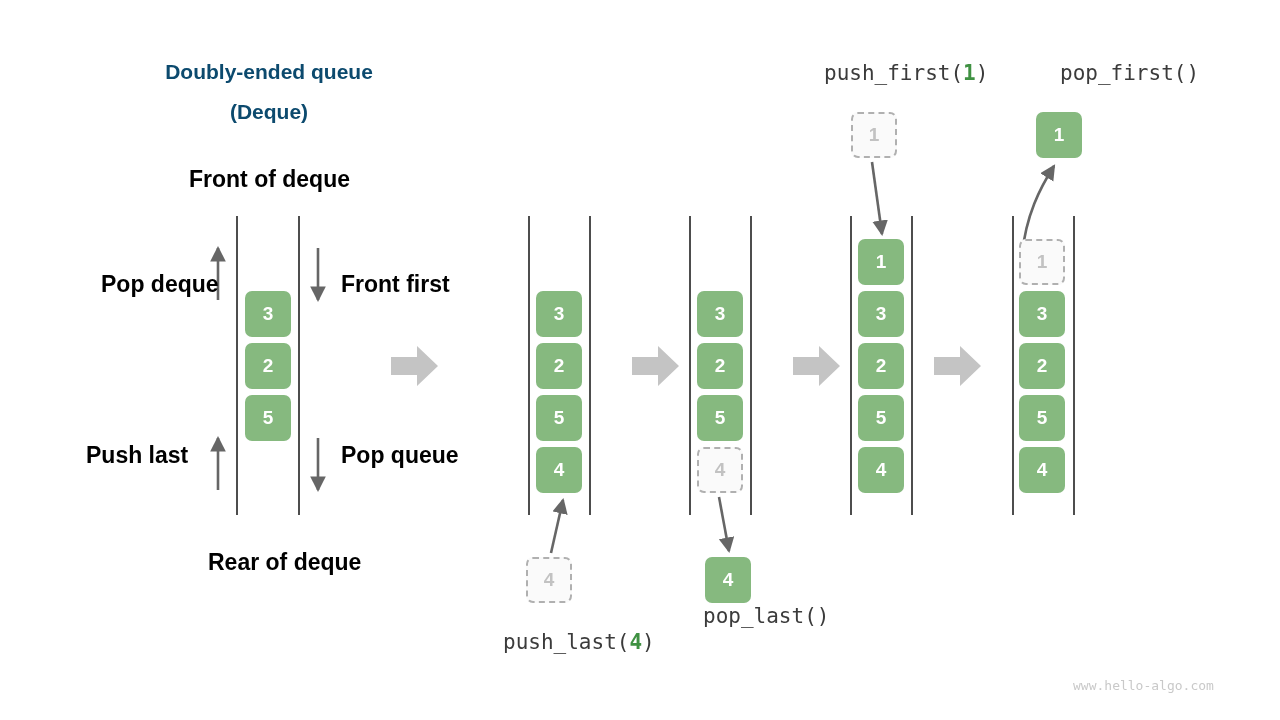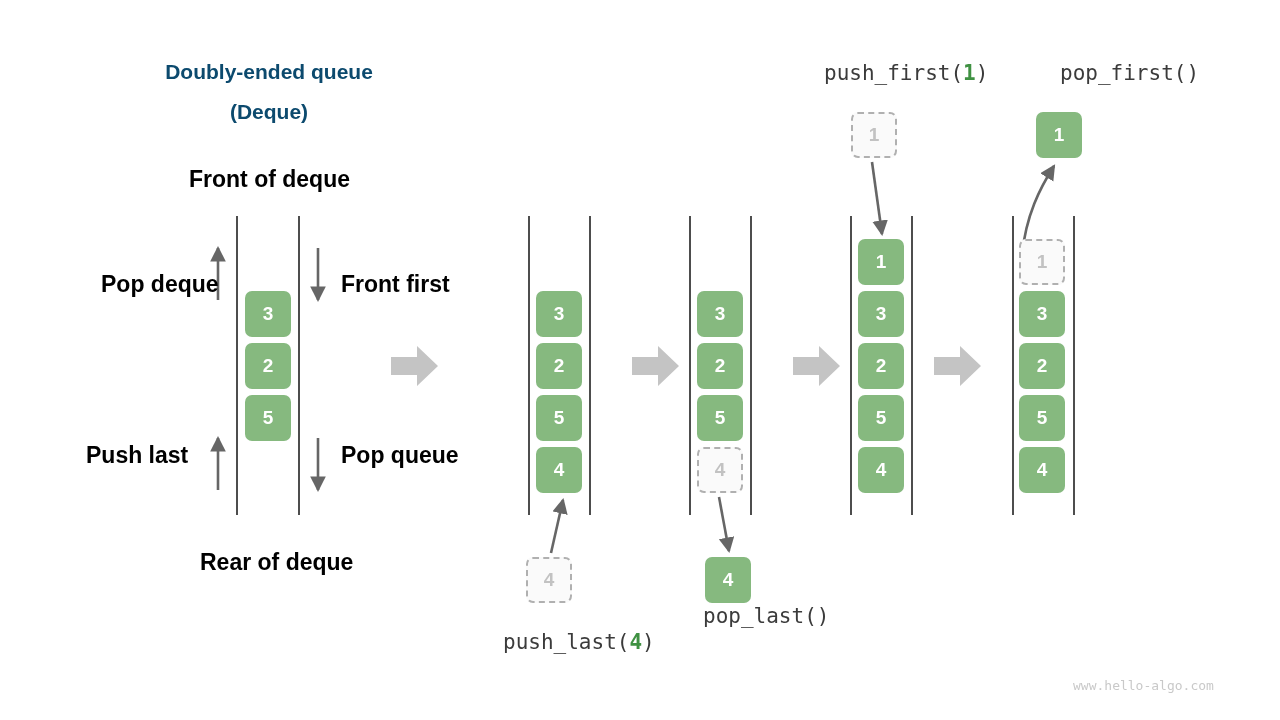--- a/index.html
+++ b/index.html
@@ -80,21 +80,21 @@
 
     <line x1="872" y1="162" x2="882" y2="234" stroke="#666666" stroke-width="2.6" marker-end="url(#ah)"></line>
 
     <path d="M1022,255 C1026,215 1040,188 1054,166" fill="none" stroke="#666666" stroke-width="2.6" marker-end="url(#ah)"></path>
   </svg>
 
   <div class="abs title-green" style="left:147px;top:60px;width:244px;">Doubly-ended queue</div>
   <div class="abs title-green" style="left:147px;top:100px;width:244px;">(Deque)</div>
 
   <div class="abs label-bold" style="left:189px;top:166px;">Front of deque</div>
-  <div class="abs label-bold" style="left:200px;top:549px;">Rear of deque</div>
+  <div class="abs label-bold" style="left:208px;top:549px;">Rear of deque</div>
 
   <div class="abs label-bold" style="left:101px;top:271px;">Pop deque</div>
   <div class="abs label-bold" style="left:341px;top:271px;">Front first</div>
   <div class="abs label-bold" style="left:86px;top:442px;">Push last</div>
   <div class="abs label-bold" style="left:341px;top:442px;">Pop queue</div>
 
   <div class="abs mono" style="left:824px;top:61px;">
     <span>push_first</span><span>(</span><span class="arg">1</span><span>)</span>
   </div>
   <div class="abs mono" style="left:1032px;top:61px;margin-left:28px;">

